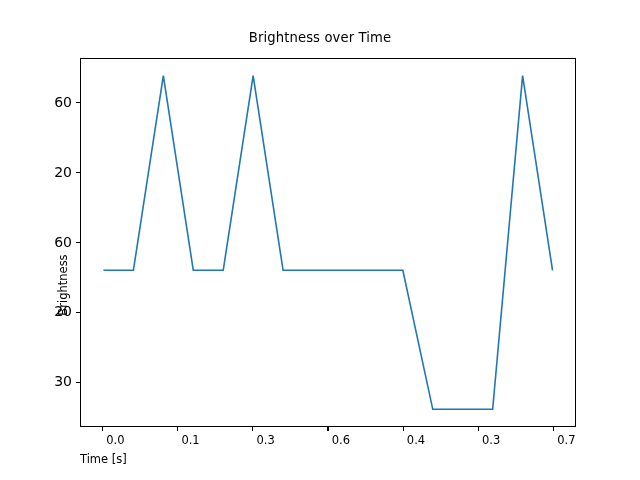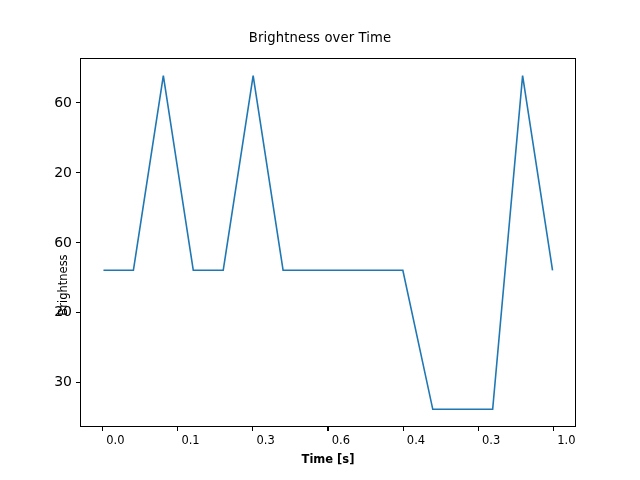--- a/index.html
+++ b/index.html
@@ -91,24 +91,23 @@
     text-align: right;
     font-size: 11.5px;
     color: #000000;
     white-space: nowrap;
   }
   #xlabel {
     position: absolute;
     left: 80px;
     top: 452px;
     width: 496px;
-    text-align: center;
+    text-align: left;
     font-size: 11.5px;
     color: #000000;
-    font-weight: bold;
   }
   #ylabel {
     position: absolute;
     left: -150px;
     top: 220px;
     width: 369px;
     text-align: center;
     font-size: 11.5px;
     color: #000000;
     transform: rotate(-90deg);
@@ -173,21 +172,21 @@
   <div id="xtick-4" class="xtick" style="left: 403.152px;">
     <span class="tickmark"></span>
     <span class="ticklabel">0.4</span>
   </div>
   <div id="xtick-5" class="xtick" style="left: 478.303px;">
     <span class="tickmark"></span>
     <span class="ticklabel">0.3</span>
   </div>
   <div id="xtick-6" class="xtick" style="left: 553.455px;">
     <span class="tickmark"></span>
-    <span class="ticklabel">1.0</span>
+    <span class="ticklabel">0.7</span>
   </div>
 
   <div id="axes-area">
     <svg id="plot-svg" viewBox="0 0 496 369" preserveAspectRatio="none">
       <polyline id="data-line" fill="none" stroke="#1f77b4" stroke-width="1.6" stroke-linejoin="miter" stroke-linecap="butt" points="22.55,212.45 52.61,212.45 82.67,16.77 112.73,212.45 142.79,212.45 172.85,16.77 202.91,212.45 232.97,212.45 263.03,212.45 293.09,212.45 323.15,212.45 353.21,352.23 383.27,352.23 413.33,352.23 443.39,16.77 473.45,212.45"></polyline>
     </svg>
   </div>
 
   <div id="xlabel">Time [s]</div>
 

